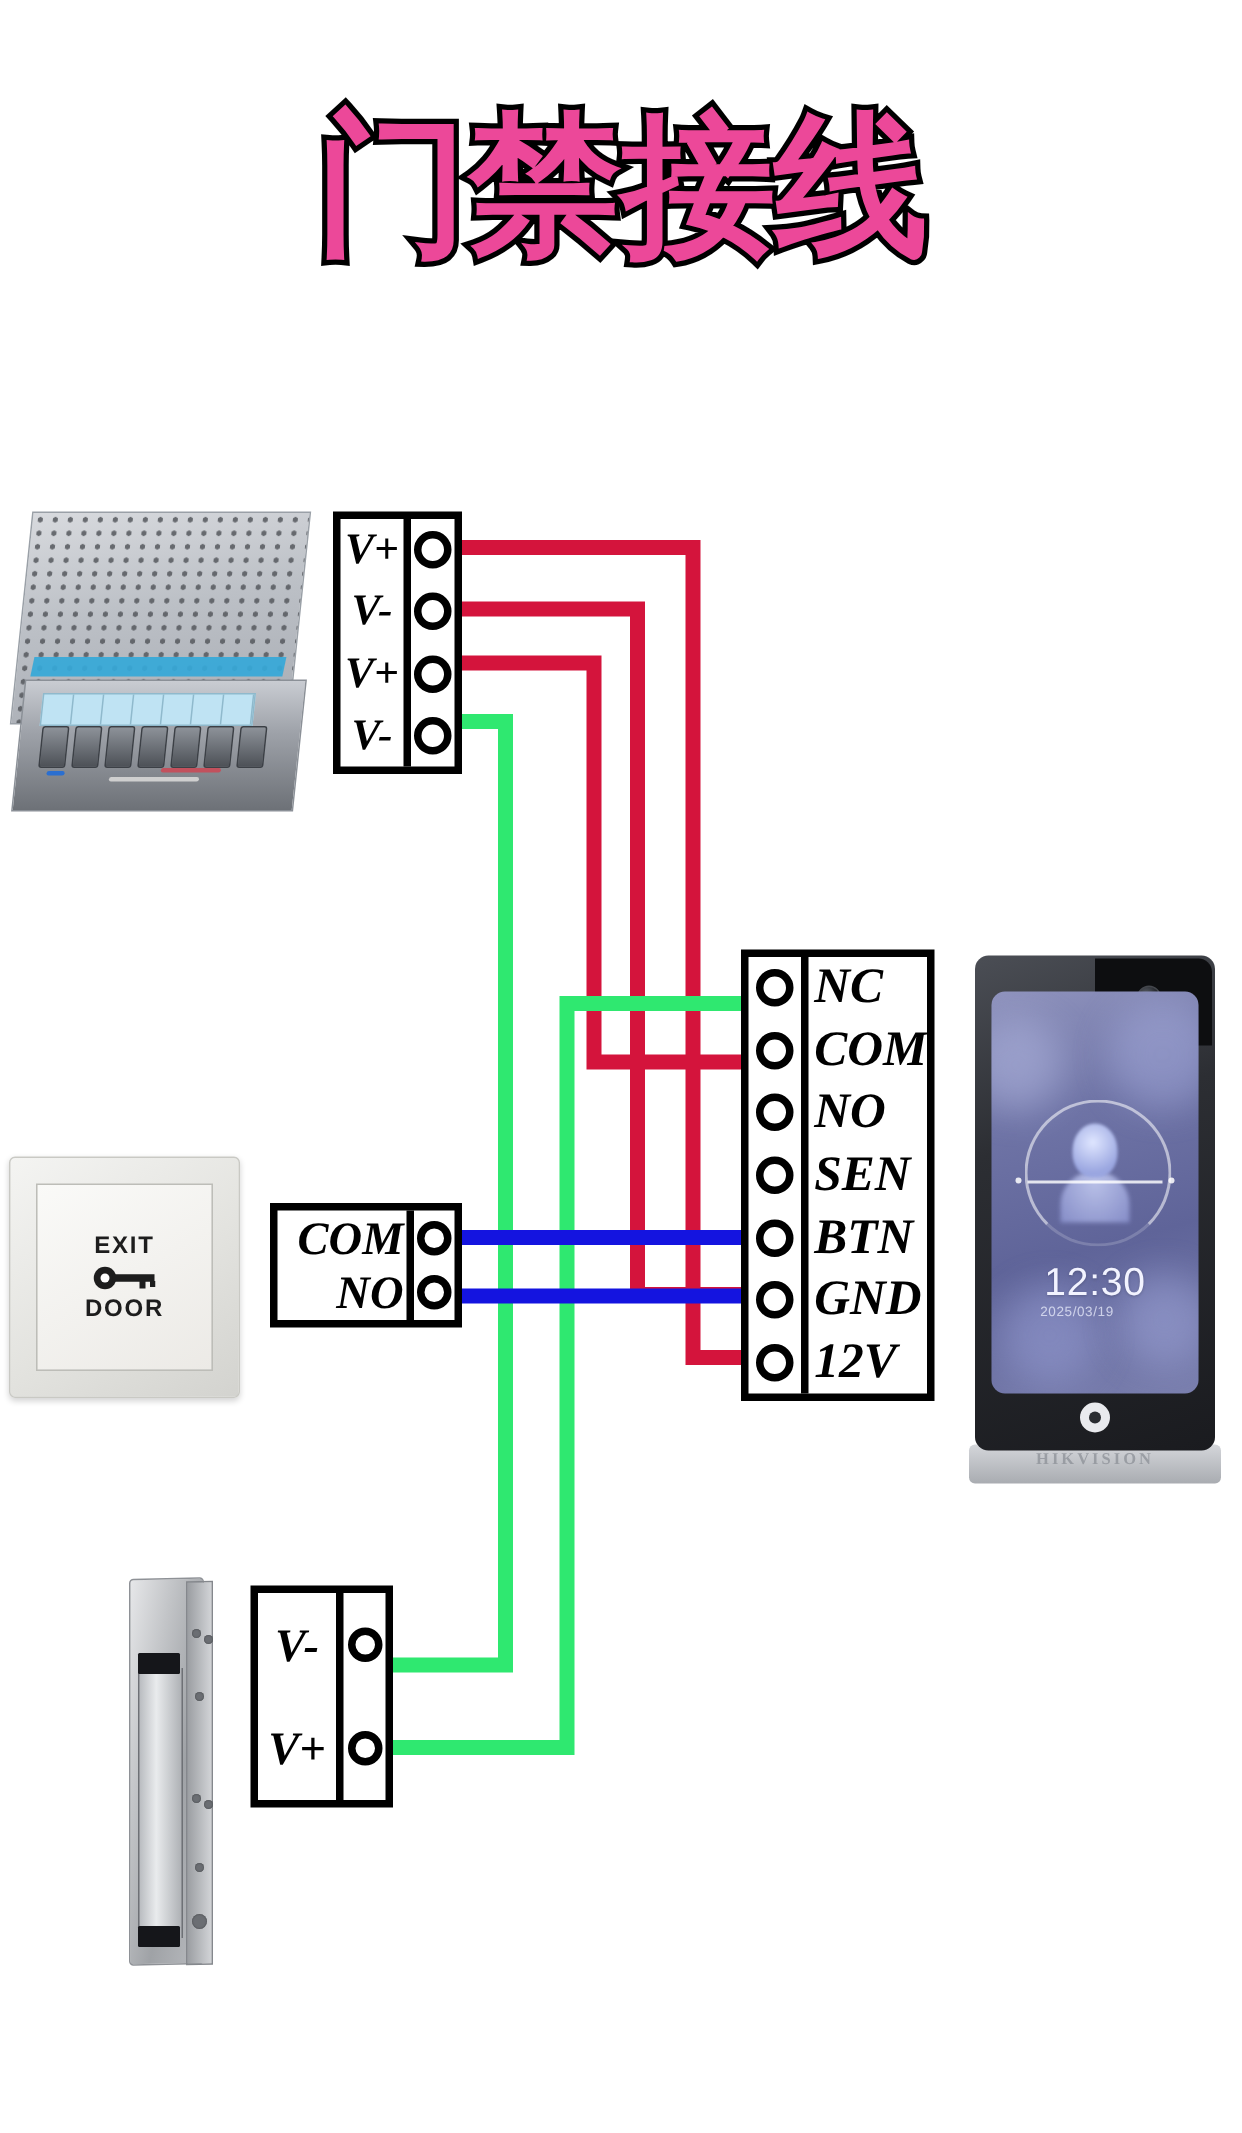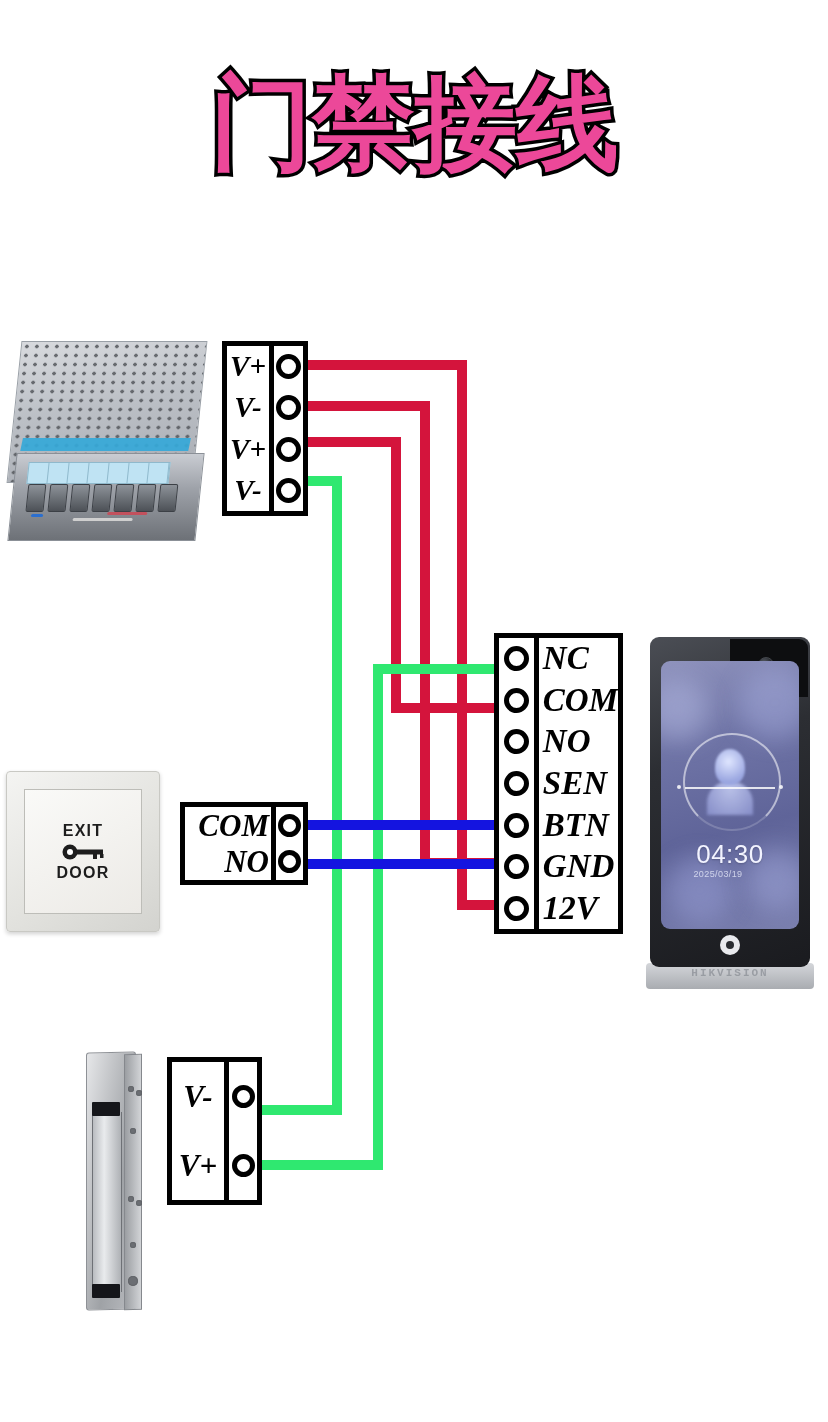--- a/index.html
+++ b/index.html
@@ -193,21 +193,21 @@
     position:absolute;left:70px;top:298px;width:20px;height:20px;border-radius:50%;
     background:#e9eaee;display:flex;align-items:center;justify-content:center;
   }
   .dev-home i{width:8px;height:8px;border-radius:50%;background:#2a2c31;display:block;}
   .dev-base{
     position:absolute;left:-4px;top:326px;width:168px;height:26px;border-radius:4px;
     background:linear-gradient(180deg,#d4d6da,#a9acb1);
   }
   .dev-brand{
     position:absolute;left:0;top:330px;width:160px;text-align:center;
-    font-family:Liberation Mono, monospace;
+    font-family:Liberation Serif, serif;
     font-size:11px;font-weight:700;color:#8c9097;letter-spacing:2px;opacity:.75;
   }
 
   
   #wm-badge{
     position:absolute;left:728px;top:1345px;width:64px;height:25px;border-radius:13px;
     border:2px solid rgba(255,255,255,.72);
     display:flex;align-items:center;justify-content:center;
     font-family:"Liberation Sans","DejaVu Sans",sans-serif;
     font-size:13px;font-weight:700;color:rgba(255,255,255,.80);letter-spacing:1px;
@@ -372,21 +372,21 @@
         <div class="dev-glow" style="left:-14px;top:18px;width:62px;height:62px;background:#b9bfe8;"></div>
         <div class="dev-glow" style="left:78px;top:6px;width:72px;height:72px;background:#aab1e2;"></div>
         <div class="dev-glow" style="left:6px;top:196px;width:66px;height:66px;background:#9ea5dd;"></div>
         <div class="dev-glow" style="left:84px;top:188px;width:62px;height:62px;background:#a7aee2;"></div>
         <div class="dev-ring"></div>
         <div class="dev-shoulder"></div>
         <div class="dev-head"></div>
         <div class="dev-scanline"></div>
         <div class="dev-dot" style="left:16px;"></div>
         <div class="dev-dot" style="left:118px;"></div>
-        <div class="dev-time">04:30</div>
+        <div class="dev-time">12:30</div>
         <div class="dev-date">2025/03/19</div>
       </div>
       <div class="dev-home">
           <i></i>
         </div>
     </div>
     <div class="dev-brand">HIKVISION</div>
   </div>
 
   <div id="wm-badge">小红书</div>

